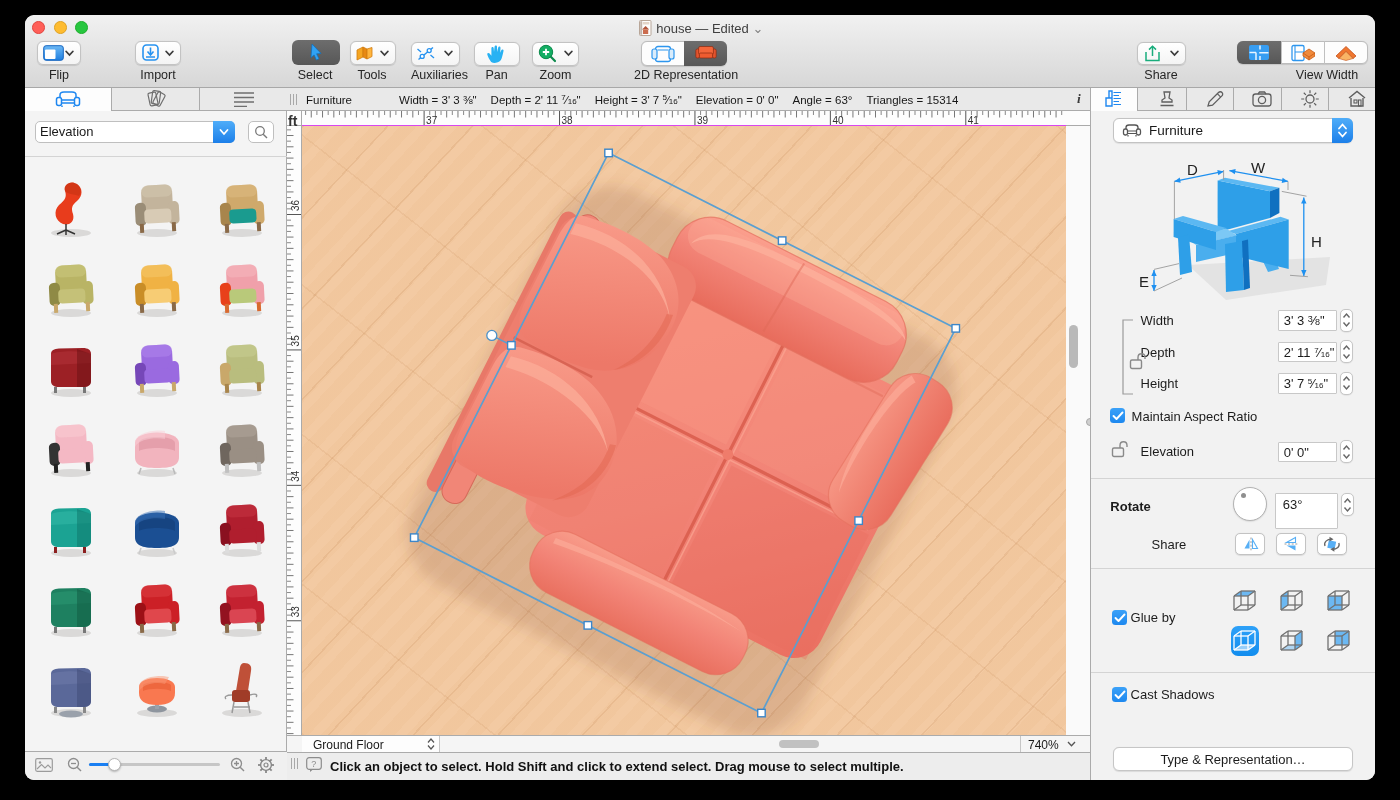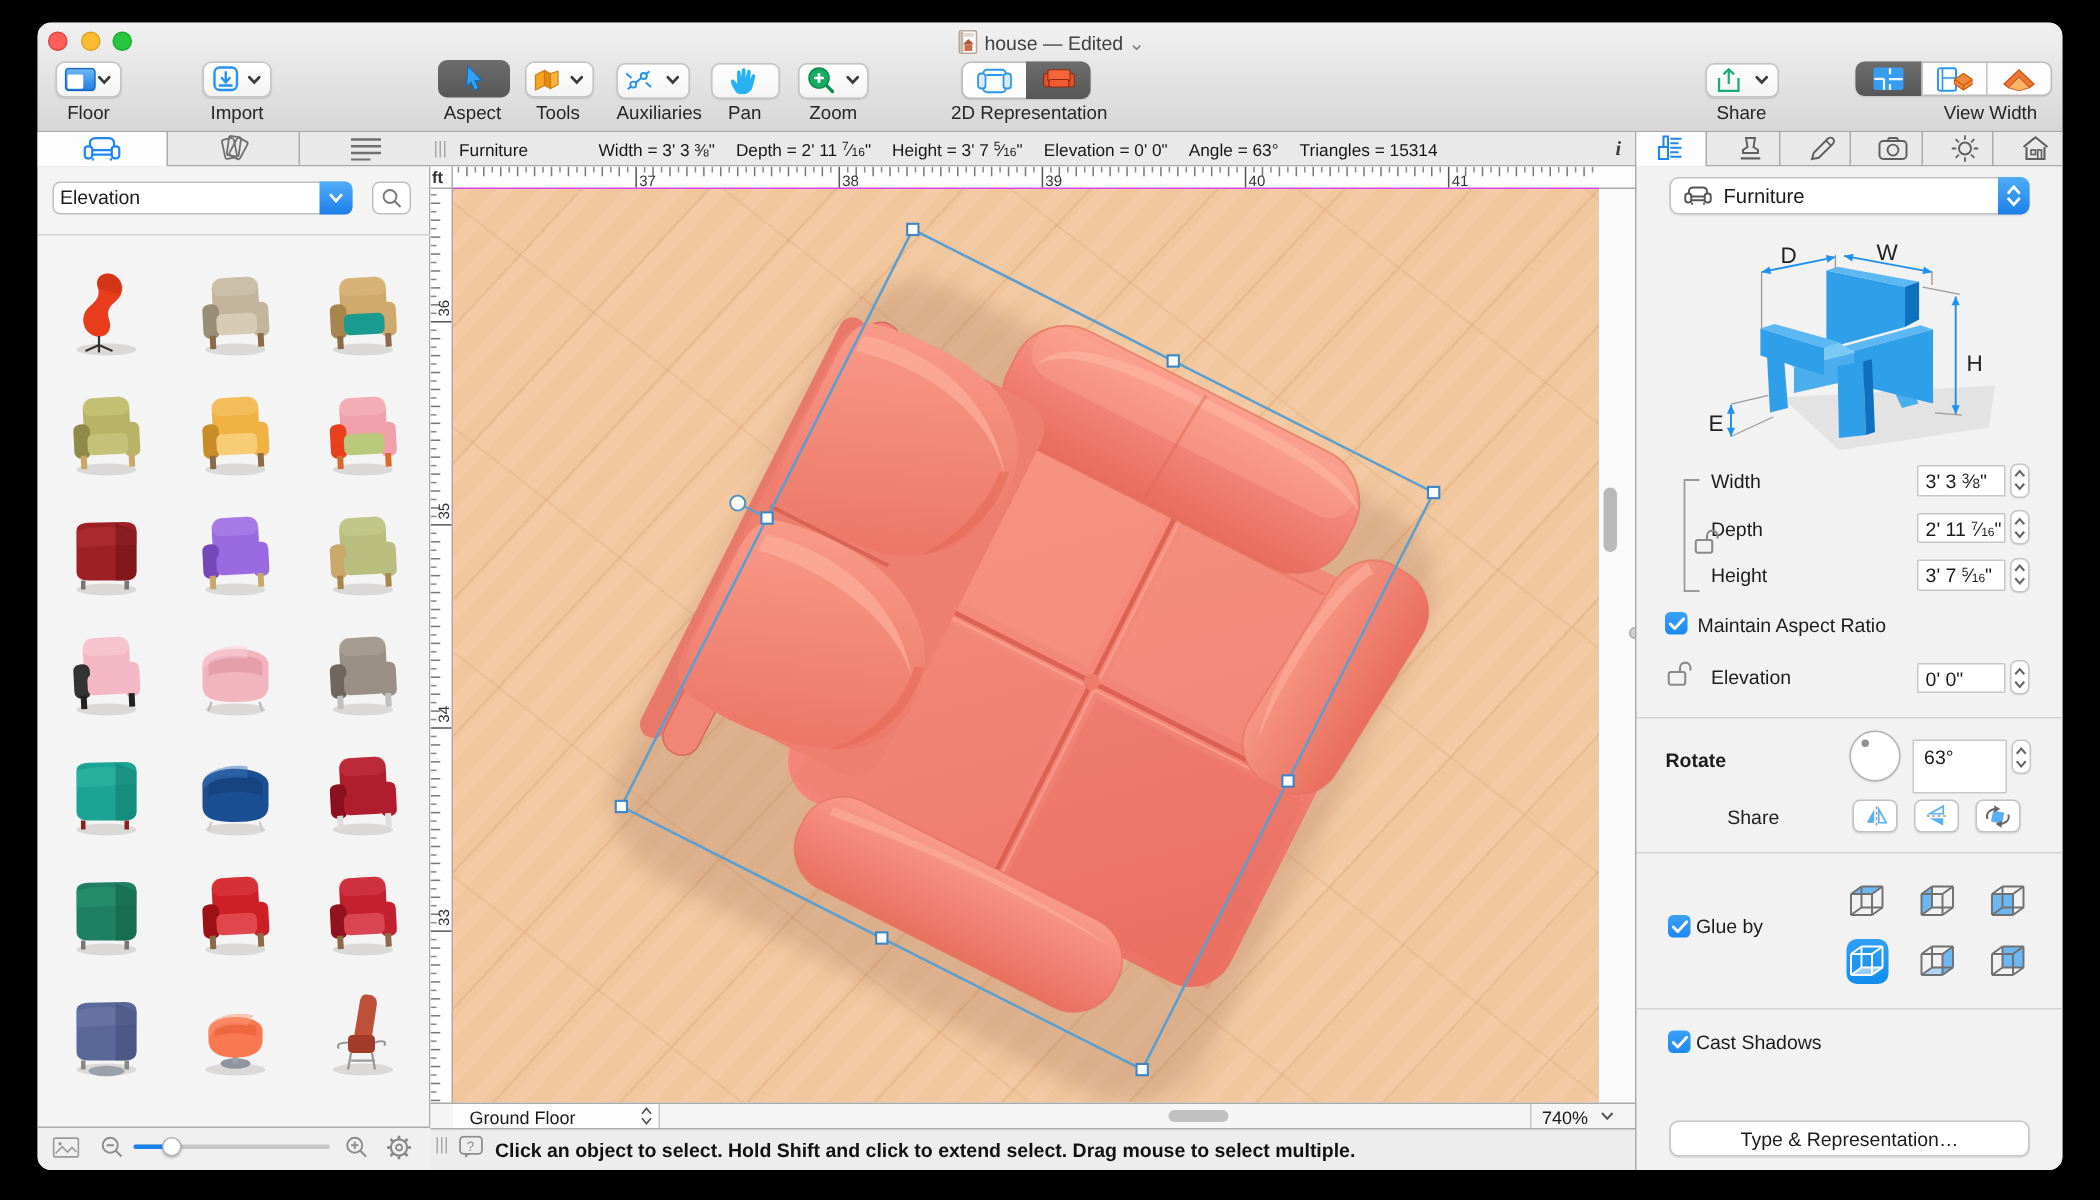--- a/index.html
+++ b/index.html
@@ -32,37 +32,37 @@
           <stop offset="0" stop-color="#6db9f5"></stop>
           <stop offset="1" stop-color="#1f7fe0"></stop>
         </linearGradient>
       </defs>
       <rect x="0.7" y="0.7" width="19.6" height="14.6" rx="2.4" fill="url(#vg)" stroke="#1565c0"></rect>
       <rect x="2" y="4.6" width="10.5" height="9.5" rx="1" fill="#fff"></rect>
     </svg>
 <svg class="abs" style="left:40px;top:35px;" width="9" height="7" viewBox="0 0 9 7">
       <path d="M1.2 1.5 L4.5 5 L7.8 1.5" stroke="#3c3c3c" stroke-width="1.8" fill="none" stroke-linecap="round"></path>
     </svg>
-<div class="lbl" style="left:12px;top:53px;width:44px;">Floor</div>
+<div class="lbl" style="left:12px;top:53px;width:44px;">Flip</div>
 <div class="tbtn" style="left:110px;top:26.4px;width:46px;height:24px;"></div>
 <svg width="20" height="18" viewBox="0 0 20 18" style="position:absolute;left:117px;top:29px;">
       <rect x="1" y="1" width="15" height="15" rx="3.5" fill="none" stroke="#2692f0" stroke-width="1.6"></rect>
       <path d="M8.5 3.5 L8.5 10" stroke="#2692f0" stroke-width="1.6"></path>
       <path d="M5.5 7.5 L8.5 11 L11.5 7.5" fill="none" stroke="#2692f0" stroke-width="1.6"></path>
       <path d="M4 13 L13 13" stroke="#2692f0" stroke-width="1.6"></path>
     </svg>
 <svg class="abs" style="left:140px;top:35px;" width="9" height="7" viewBox="0 0 9 7">
       <path d="M1.2 1.5 L4.5 5 L7.8 1.5" stroke="#3c3c3c" stroke-width="1.8" fill="none" stroke-linecap="round"></path>
     </svg>
 <div class="lbl" style="left:110px;top:53px;width:46px;">Import</div>
 <div class="abs" style="left:266.6px;top:25.3px;width:48px;height:25px;border-radius:6px;background:linear-gradient(#6d6d6d,#575757);"></div>
 <svg width="16" height="19" viewBox="0 0 16 19" style="position:absolute;left:283px;top:28px;">
       <path d="M4 1 L13 10.4 L8.6 10.8 L11 15.8 L8.4 17 L6.1 11.9 L3 14.6 Z" fill="#31a2f5" stroke="#0d6ebd" stroke-width="0.7"></path>
     </svg>
-<div class="lbl" style="left:266px;top:53px;width:48px;">Aspect</div>
+<div class="lbl" style="left:266px;top:53px;width:48px;">Select</div>
 <div class="tbtn" style="left:324.5px;top:26.4px;width:46px;height:24px;"></div>
 <svg width="19" height="17" viewBox="0 0 19 17" style="position:absolute;left:330px;top:30px;">
       <path d="M2 5 L8 2 L8 12 L2 15 Z" fill="#f5a623" stroke="#d07c10" stroke-width="0.8"></path>
       <path d="M8 2 L12 4 L12 14 L8 12 Z" fill="#e88912" stroke="#d07c10" stroke-width="0.8"></path>
       <path d="M12 4 L17 2.5 L17 11.5 L12 14 Z" fill="#ffb53e" stroke="#d07c10" stroke-width="0.8"></path>
     </svg>
 <svg class="abs" style="left:355px;top:35px;" width="9" height="7" viewBox="0 0 9 7">
       <path d="M1.2 1.5 L4.5 5 L7.8 1.5" stroke="#3c3c3c" stroke-width="1.8" fill="none" stroke-linecap="round"></path>
     </svg>
 <div class="lbl" style="left:322px;top:53px;width:50px;">Tools</div>
@@ -455,21 +455,21 @@
       <rect x="7.1" y="0" width="1.8" height="3" fill="#888" transform="rotate(0 8 8)"></rect>
       <rect x="7.1" y="0" width="1.8" height="3" fill="#888" transform="rotate(45 8 8)"></rect>
       <rect x="7.1" y="0" width="1.8" height="3" fill="#888" transform="rotate(90 8 8)"></rect>
       <rect x="7.1" y="0" width="1.8" height="3" fill="#888" transform="rotate(135 8 8)"></rect>
       <rect x="7.1" y="0" width="1.8" height="3" fill="#888" transform="rotate(180 8 8)"></rect>
       <rect x="7.1" y="0" width="1.8" height="3" fill="#888" transform="rotate(225 8 8)"></rect>
       <rect x="7.1" y="0" width="1.8" height="3" fill="#888" transform="rotate(270 8 8)"></rect>
       <rect x="7.1" y="0" width="1.8" height="3" fill="#888" transform="rotate(315 8 8)"></rect>
     </svg>
 <div class="abs" style="left:262px;top:96px;width:15px;height:15px;background:#fdfdfd;border-right:1px solid #aaa;border-bottom:1px solid #aaa;"></div>
-<div class="abs" style="left:263px;top:98px;font-size:11px;font-weight:bold;color:#333;">ft</div>
+<div class="abs" style="left:263px;top:98px;font-size:14px;font-weight:bold;color:#333;">ft</div>
 <div class="abs" style="left:277px;top:96px;width:764px;height:15px;background:#fdfdfd;border-bottom:1px solid #d946ef;overflow:hidden;">
       <svg width="1050" height="15" style="position:absolute;left:-277px;top:0;">
         <rect x="280.11" y="0" width="1" height="4" fill="#888"></rect>
         <rect x="285.75" y="0" width="1" height="6.5" fill="#777"></rect>
         <rect x="291.39" y="0" width="1" height="4" fill="#888"></rect>
         <rect x="297.04" y="0" width="1" height="6.5" fill="#777"></rect>
         <rect x="302.68" y="0" width="1" height="4" fill="#888"></rect>
         <rect x="308.32" y="0" width="1" height="6.5" fill="#777"></rect>
         <rect x="313.96" y="0" width="1" height="4" fill="#888"></rect>
         <rect x="319.60" y="0" width="1" height="6.5" fill="#777"></rect>

